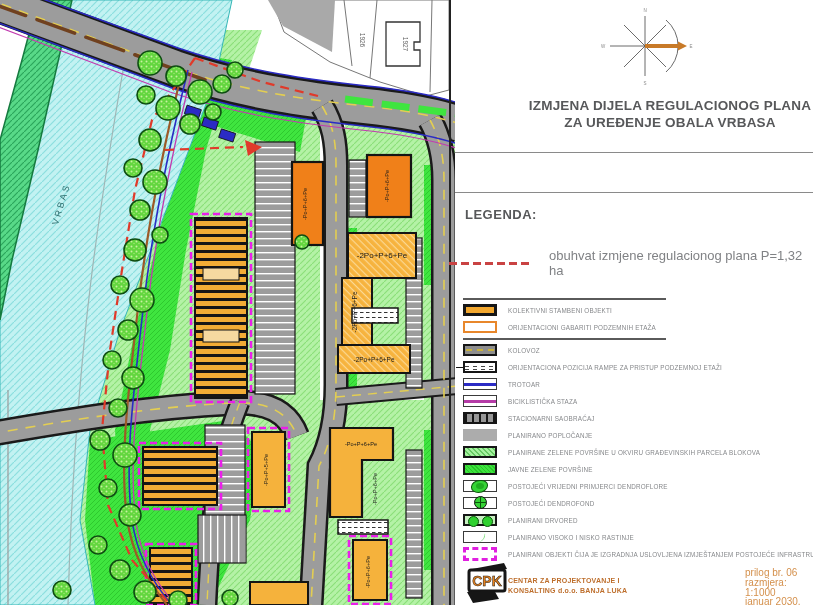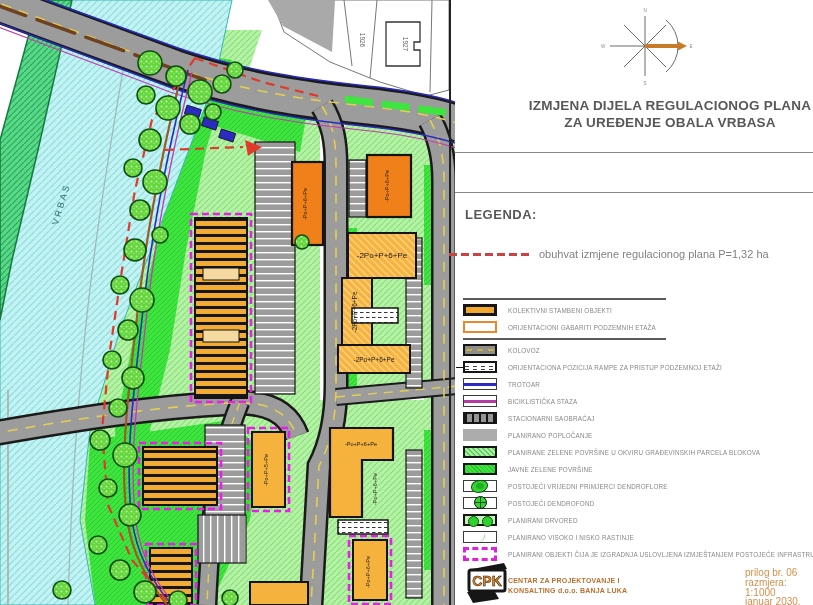--- a/index.html
+++ b/index.html
@@ -9,21 +9,21 @@
   #panel{position:absolute;left:455px;top:0;width:358px;height:605px;background:#fff;}
   .title{position:absolute;left:0;top:97px;width:100%;text-align:center;
          font-weight:bold;font-size:13.5px;line-height:17px;color:#57585a;letter-spacing:.2px;margin-left:36px;}
   .subtitle{position:absolute;left:0;top:166px;width:100%;text-align:center;
             font-size:11px;color:#6d6e71;letter-spacing:.4px;}
   .hdiv{position:absolute;left:0;width:358px;border-top:1px solid #8a8a8a;}
   .legenda{position:absolute;left:10px;top:207px;font-size:13px;font-weight:bold;color:#57585a;letter-spacing:.5px;}
   .scopeRow{position:absolute;left:-6px;top:248px;display:flex;align-items:center;}
   .scopeDash{width:80px;height:3px;flex:none;
      background:repeating-linear-gradient(90deg,#c94343 0 8px,transparent 8px 12px);}
-  .scopeLbl{margin-left:10px;font-size:11px;color:#808285;}
+  .scopeLbl{margin-left:20px;font-size:13px;color:#808285;}
   
   #legendList{position:absolute;left:8px;top:297px;width:345px;}
   .lrow{display:flex;align-items:center;height:12px;margin-bottom:5px;}
   .llabel{margin-left:11px;font-size:6.3px;color:#85878a;letter-spacing:.2px;white-space:nowrap;}
   .ldiv{width:203px;border-top:2px solid #5a5a5a;margin:1px 0 4px 0;}
   .sw{width:34px;height:12px;flex:none;box-sizing:border-box;position:relative;background:#fff;}
   .sw-kolektivni{background:#f2a72e;border:3px solid #161616;}
   .sw-gabarit{border:2px solid #e8872b;}
   .sw-kolovoz{background:#8e8e8e;border:2px solid #161616;}
   .sw-kolovoz::after{content:"";position:absolute;left:1px;right:1px;top:50%;margin-top:-1px;

